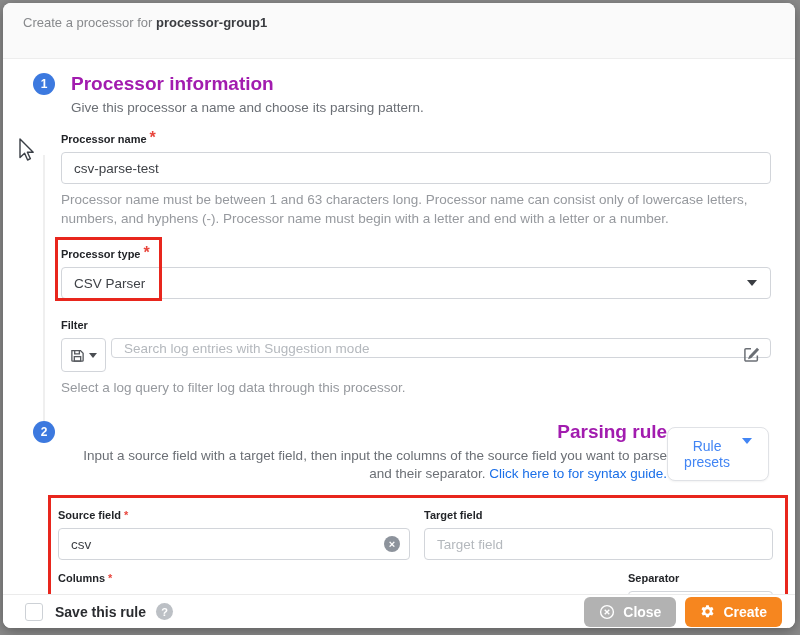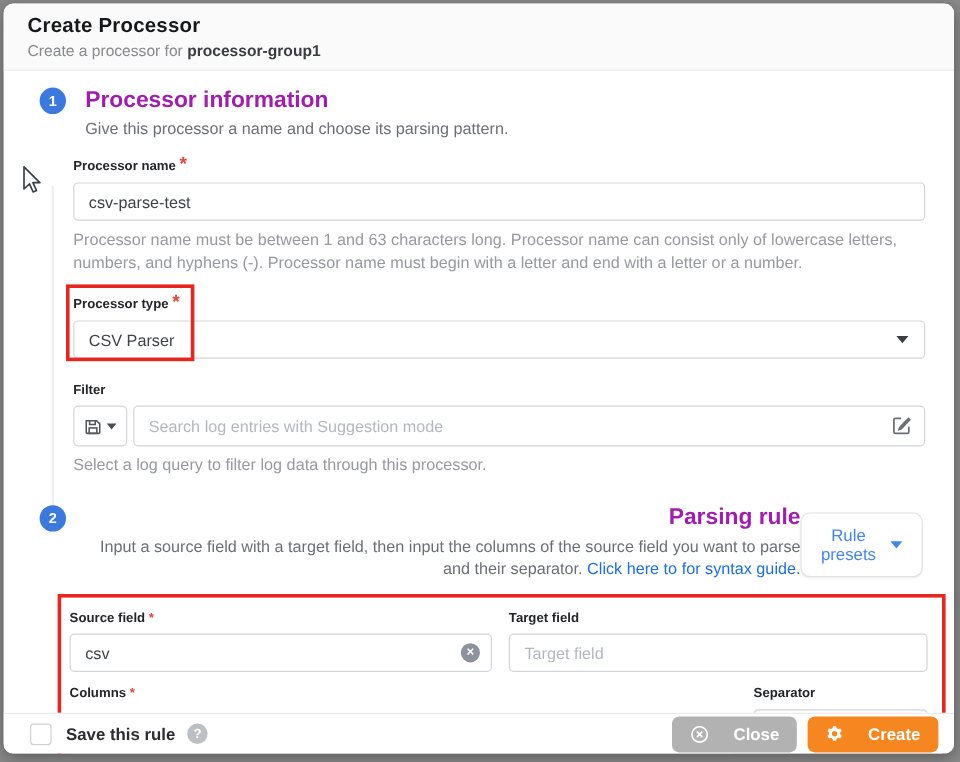--- a/index.html
+++ b/index.html
@@ -80,30 +80,30 @@
     border: 1px solid #d2d5da; border-radius: 4px; background: #fff;
     display: flex; align-items: center; justify-content: center; gap: 4px;
     cursor: pointer;
   }
   .mini-caret {
     width: 0; height: 0;
     border-left: 4px solid transparent; border-right: 4px solid transparent;
     border-top: 5px solid #4a4d52;
   }
   .filter-input-wrap { flex: 1; position: relative; }
-  .filter-input-wrap .ipt { height: 34px; padding-right: 51px; }
+  .filter-input-wrap .ipt { height: 20px; padding-right: 51px; }
   .edit-ic { position: absolute; right: 11px; top: 8px; }
 
   
   .section-2 { margin-top: 24px; }
   .step2-head { display: flex; align-items: flex-start; }
   .step2-text { max-width: 600px; text-align: right; }
   .presets-btn {
     margin-left: auto; margin-top: 6px; margin-right: 2px;
-    display: inline-flex; align-items: center; gap: 12px;
+    display: inline-flex; align-items: flex-start; gap: 12px;
     padding: 10px 16px; border: 1px solid #e0e2e6; border-radius: 8px;
     background: #fff; color: #4285f4; font-family: inherit;
     font-size: 14px; font-weight: 500; cursor: pointer;
     box-shadow: 0 1px 2px rgba(0,0,0,.05);
   }
   .presets-caret {
     width: 0; height: 0;
     border-left: 5px solid transparent; border-right: 5px solid transparent;
     border-top: 6px solid #4285f4;
   }
@@ -140,35 +140,34 @@
     width: 18px; height: 18px; border: 1.5px solid #cdd1d6;
     border-radius: 3px; background: #fff; cursor: pointer;
   }
   .save-rule-lbl { margin-left: 12px; font-size: 14px; font-weight: 700; color: #2a2c30; }
   .help-circle {
     margin-left: 10px; width: 17px; height: 17px; border-radius: 50%;
     background: #bcc0c5; color: #fff; font-size: 11px; font-weight: 700;
     display: flex; align-items: center; justify-content: center; cursor: pointer;
   }
   .footer-actions { margin-left: auto; display: flex; gap: 9px; }
-  .btn { display: inline-flex; align-items: center; gap: 20px; border: none; border-radius: 6px;
+  .btn { display: inline-flex; align-items: center; gap: 8px; border: none; border-radius: 6px;
     padding: 7px 15px; font-family: inherit; font-size: 14px; font-weight: 700; color: #fff; cursor: pointer; }
   .btn-close { background: #b2b2b2; }
   .btn-create { background: #f6861f; }
 
   .cursor { position: absolute; left: 18px; top: 138px; z-index: 10; pointer-events: none; }
   svg { display: block; }
 </style>
 </head>
 <body>
 
 <div class="modal">
 
   <div class="modal-header">
-    <div class="modal-title">Create Processor</div>
     <div class="modal-subtitle"><span>Create a processor for </span><b>processor-group1</b></div>
   </div>
 
   <div class="modal-body">
     <div class="connector"></div>
 
     <div class="section">
       <div class="badge">1</div>
       <h2>Processor information</h2>
       <div class="desc">Give this processor a name and choose its parsing pattern.</div>

